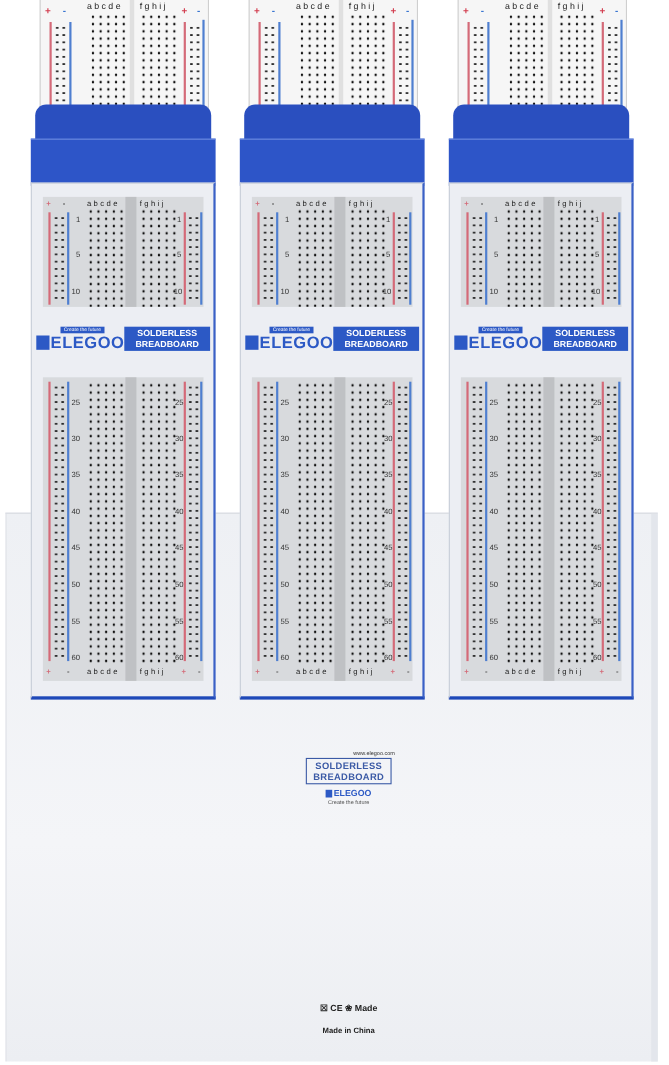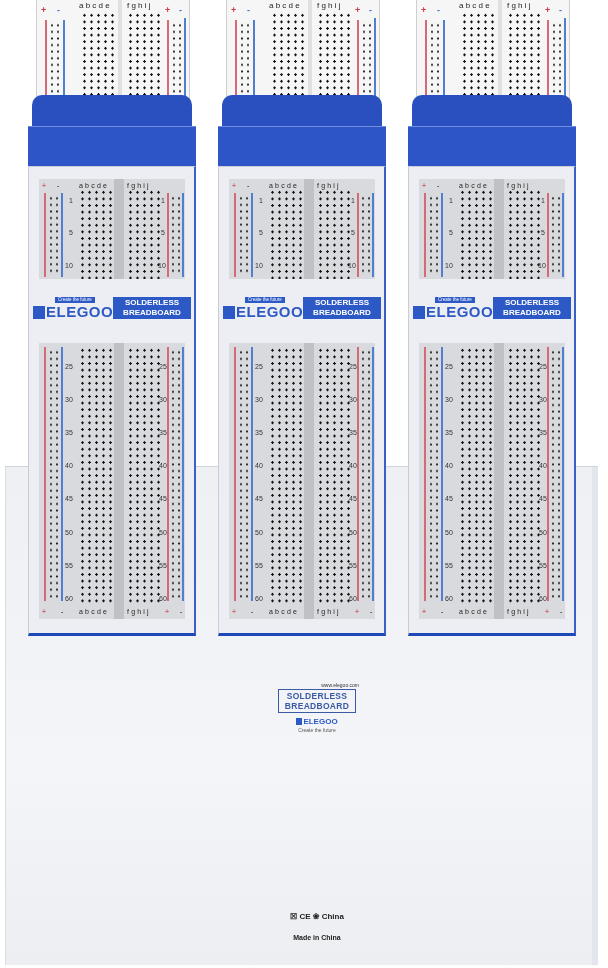--- a/index.html
+++ b/index.html
@@ -304,14 +304,14 @@
 <div class="center-label">
   <div class="url">www.elegoo.com</div>
   <div class="sbox">
     <div>SOLDERLESS</div>
     <div>BREADBOARD</div>
   </div>
   <div class="clogo"><span class="e"></span><span>ELEGOO</span></div>
   <div class="ctag">Create the future</div>
 </div>
 
-<div class="cert">☒ CE ❀ China</div>
+<div class="cert">☒ CE ❀ Made</div>
 <div class="made">Made in China</div>
 
 </body></html>

